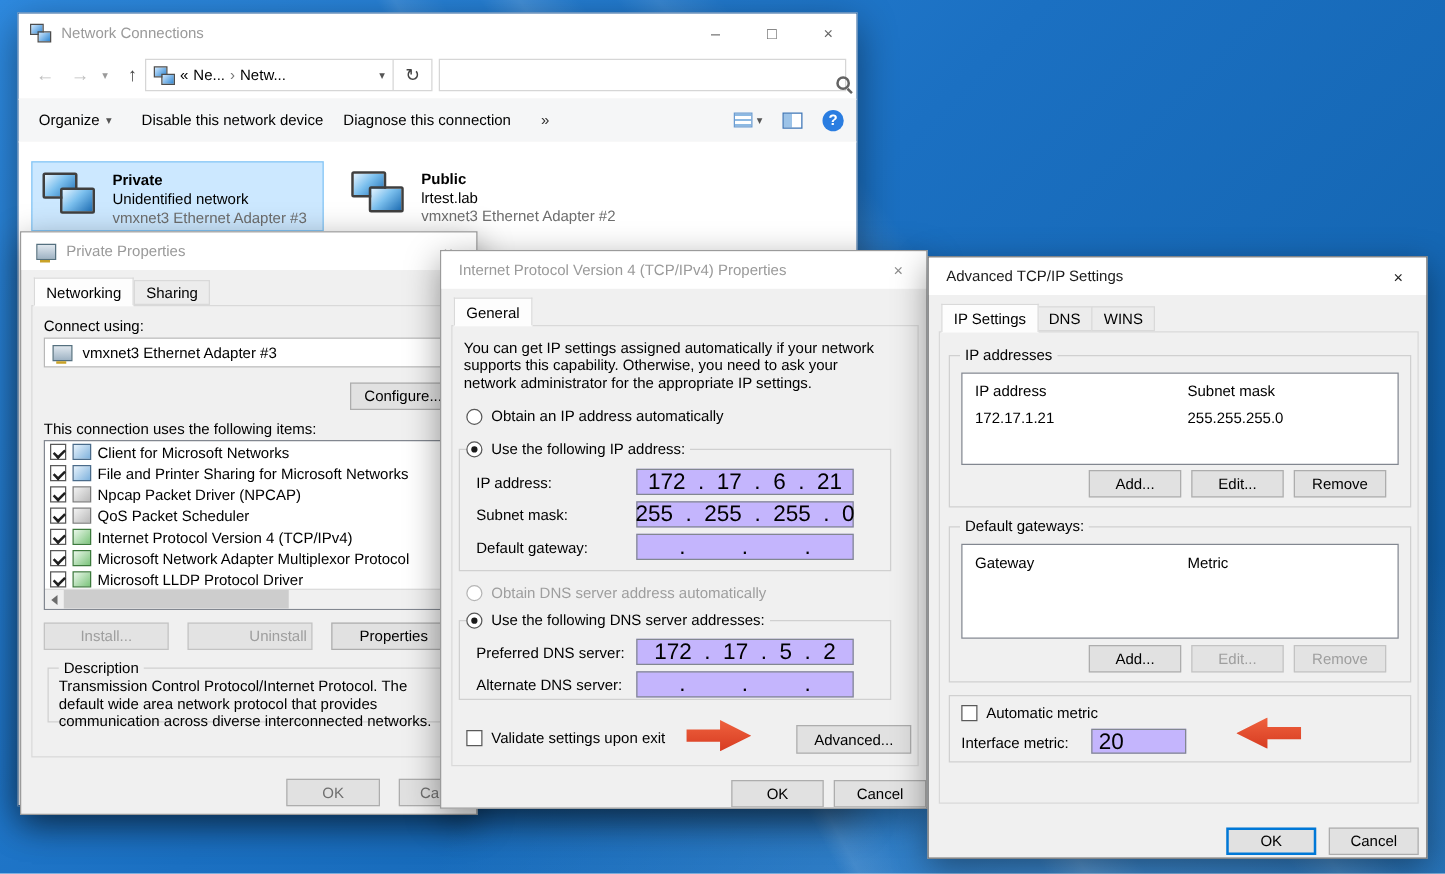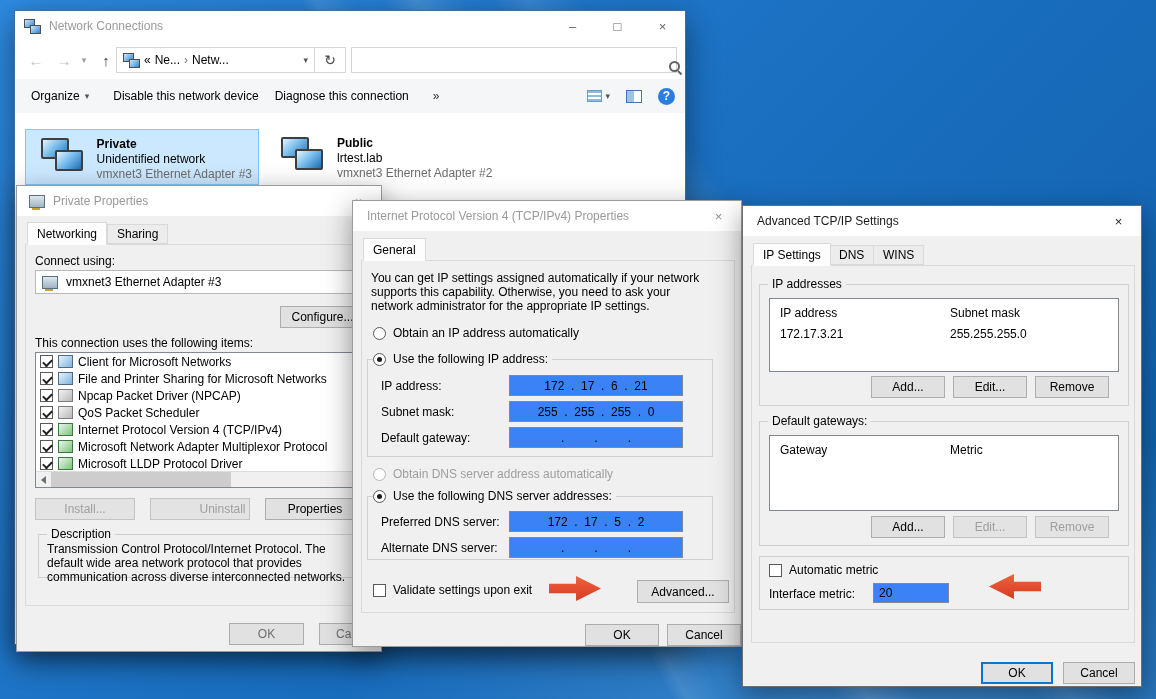--- a/index.html
+++ b/index.html
@@ -23,22 +23,22 @@
   .cap{width:45px;height:30px;display:flex;align-items:center;justify-content:center;
        font-size:13px;color:#666;}
   .cap.lite{color:#b9b9b9;}
   .cap.dark{color:#222;}
   .abs{position:absolute;box-sizing:border-box;}
   .lbl{position:absolute;white-space:nowrap;}
   .btn{position:absolute;box-sizing:border-box;background:#e1e1e1;border:1px solid #adadad;
        display:flex;align-items:center;justify-content:center;font-size:12px;white-space:nowrap;}
   .btn.disabled{color:#9e9e9e;background:#e3e3e3;border-color:#c3c3c3;}
   .btn.default{border:2px solid #0078d7;}
-  .tfield{position:absolute;box-sizing:border-box;background:#3b82f6;border:1px solid #828790;
-          display:flex;align-items:center;justify-content:center;white-space:pre;font-size:12px;}
+  .tfield{position:absolute;box-sizing:border-box;background:#c4b5fd;border:1px solid #828790;
+          display:flex;align-items:center;justify-content:center;white-space:pre;font-size:18px;}
   .tfield.left{justify-content:flex-start;padding-left:5px;text-align:right;}
   .group{position:absolute;box-sizing:border-box;border:1px solid #d0d0d0;}
   .group-label{position:absolute;top:-8px;left:8px;background:#f0f0f0;padding:0 4px;font-size:12px;white-space:nowrap;}
   .tab{position:absolute;box-sizing:border-box;height:20px;padding:0 9px;background:#ececec;
        border:1px solid #d9d9d9;display:flex;align-items:center;font-size:12px;white-space:nowrap;z-index:1;}
   .tab.active{background:#fdfdfd;height:23px;z-index:3;border-bottom:1px solid #fdfdfd;}
   .tabpage{position:absolute;box-sizing:border-box;background:#f0f0f0;border:1px solid #d9d9d9;z-index:2;}
   .radio{position:absolute;display:flex;align-items:center;gap:7px;font-size:12px;z-index:4;
          background:#f0f0f0;padding-right:4px;white-space:nowrap;}
   .rdot{width:13px;height:13px;border:1px solid #595959;border-radius:50%;background:#fff;
@@ -83,21 +83,21 @@
   .mag::after{content:"";position:absolute;left:10px;top:10px;width:5px;height:2px;
         background:#636363;transform:rotate(45deg);transform-origin:left center;}
   .mini-net{position:relative;width:17px;height:15px;flex:none;}
   .mini-net::before,.mini-net::after{content:"";position:absolute;width:9px;height:7px;
         border:1px solid #4d4d4d;background:linear-gradient(135deg,#cfe8ff,#2f86d2);}
   .mini-net::before{left:0;top:0;} .mini-net::after{left:6px;top:6px;}
   .mini-card{position:relative;width:14px;height:11px;flex:none;
         background:linear-gradient(#dfe7ee,#9fb3c4);border:1px solid #55707f;}
   .mini-card::after{content:"";position:absolute;bottom:-3px;left:2px;width:8px;height:2px;background:#c9a227;}
   .conn{position:absolute;display:flex;align-items:flex-start;padding:6px;box-sizing:border-box;}
-  .conn.sel{background:#cce8ff;border:1px solid #84c5f5;justify-content:flex-end;}
+  .conn.sel{background:#cce8ff;border:1px solid #84c5f5;}
   .adapter-ico{position:relative;width:50px;height:44px;flex:none;}
   .scr{position:absolute;width:28px;height:21px;border:2px solid #3f3f3f;border-radius:2px;
        background:linear-gradient(135deg,#e4f3ff 0%,#7cc0ee 45%,#1f6fb5 100%);box-sizing:border-box;}
   .scr.b{left:2px;top:2px;} .scr.f{left:16px;top:14px;}
   .conn-txt{padding-left:8px;padding-top:1px;}
   .conn-name{font-weight:700;line-height:15px;}
   .conn-net{line-height:15px;}
   .conn-adp{line-height:15px;color:#6d6d6d;}
   .view-ico{width:15px;height:12px;border:1px solid #6a9bd1;box-sizing:border-box;
        background:repeating-linear-gradient(#8db9e2 0 2px,#fff 2px 4px);}
@@ -332,21 +332,21 @@
     <div class="tab" style="left:86px;top:39px;">DNS</div>
     <div class="tab" style="left:130px;top:39px;">WINS</div>
     <div class="tabpage" style="left:8px;top:59px;width:384px;height:378px;"></div>
 
     <div class="group" style="left:16px;top:78px;width:370px;height:122px;z-index:3;">
       <span class="group-label">IP addresses</span>
     </div>
     <div class="listpanel" style="left:26px;top:92px;width:350px;height:74px;z-index:4;">
       <span class="hdr-col" style="left:10px;top:7px;">IP address</span>
       <span class="hdr-col" style="left:180px;top:7px;">Subnet mask</span>
-      <span class="hdr-col" style="left:10px;top:28px;">172.17.3.21</span>
+      <span class="hdr-col" style="left:10px;top:28px;">172.17.1.21</span>
       <span class="hdr-col" style="left:180px;top:28px;">255.255.255.0</span>
     </div>
     <div class="btn" style="left:128px;top:170px;width:74px;height:22px;z-index:4;">Add...</div>
     <div class="btn" style="left:210px;top:170px;width:74px;height:22px;z-index:4;">Edit...</div>
     <div class="btn" style="left:292px;top:170px;width:74px;height:22px;z-index:4;">Remove</div>
 
     <div class="group" style="left:16px;top:215px;width:370px;height:125px;z-index:3;">
       <span class="group-label">Default gateways:</span>
     </div>
     <div class="listpanel" style="left:26px;top:229px;width:350px;height:76px;z-index:4;">

